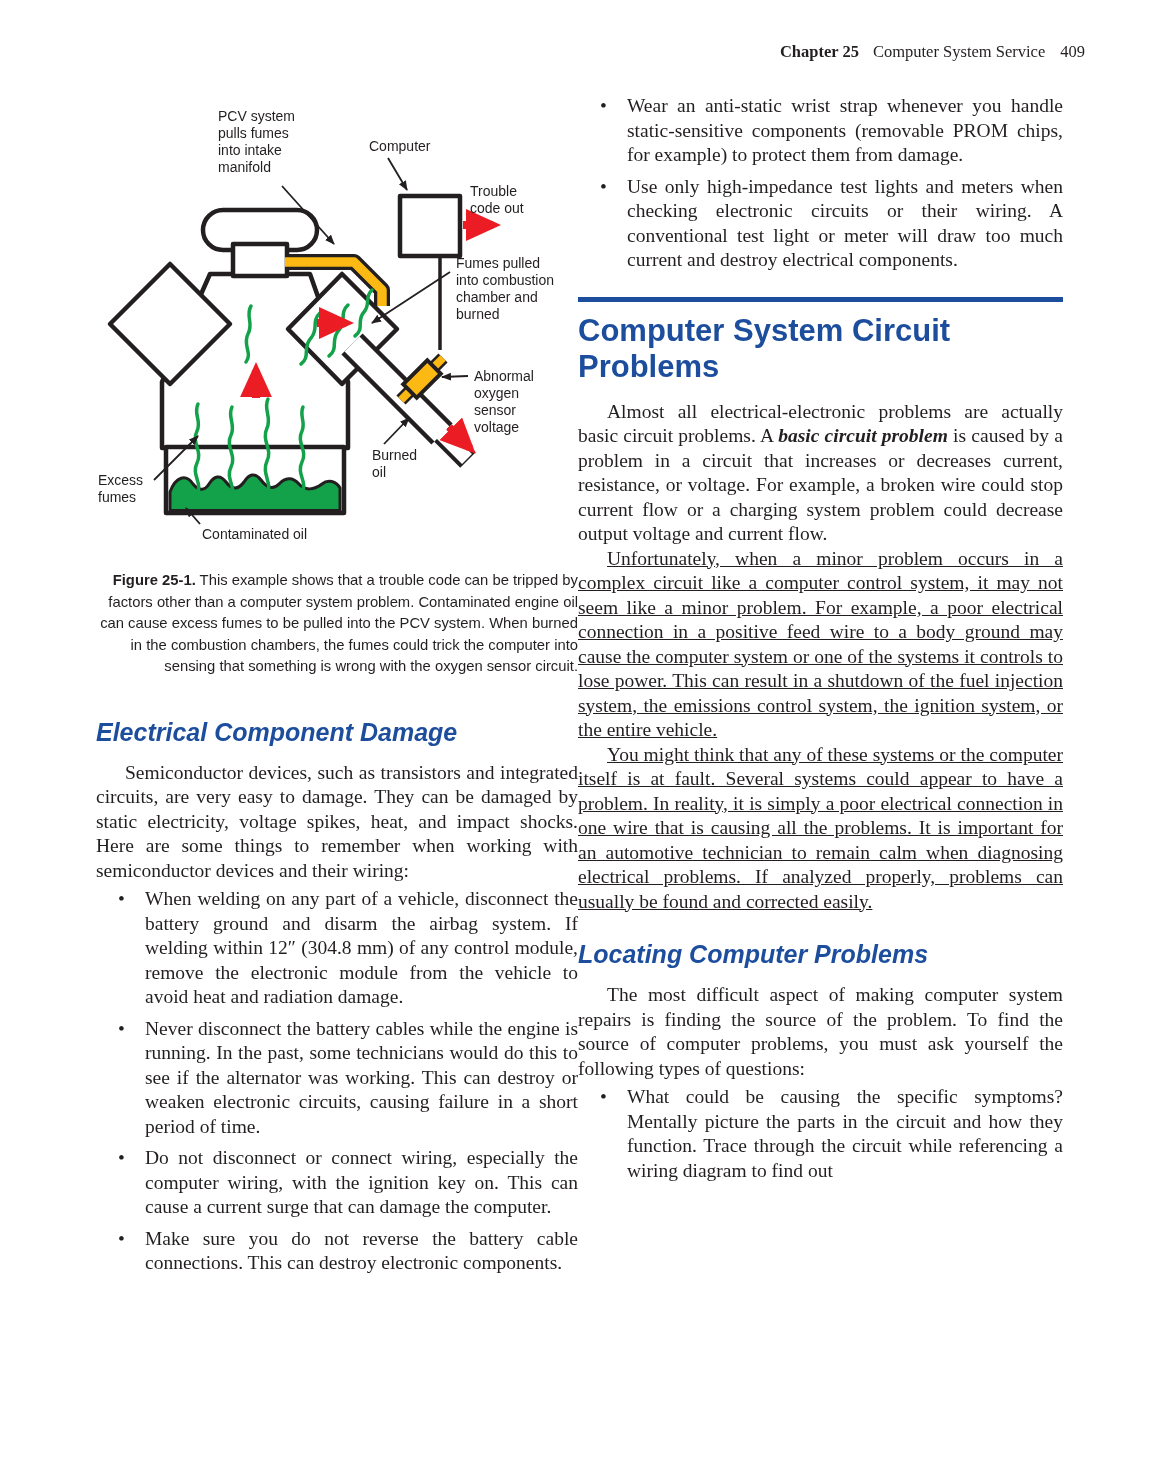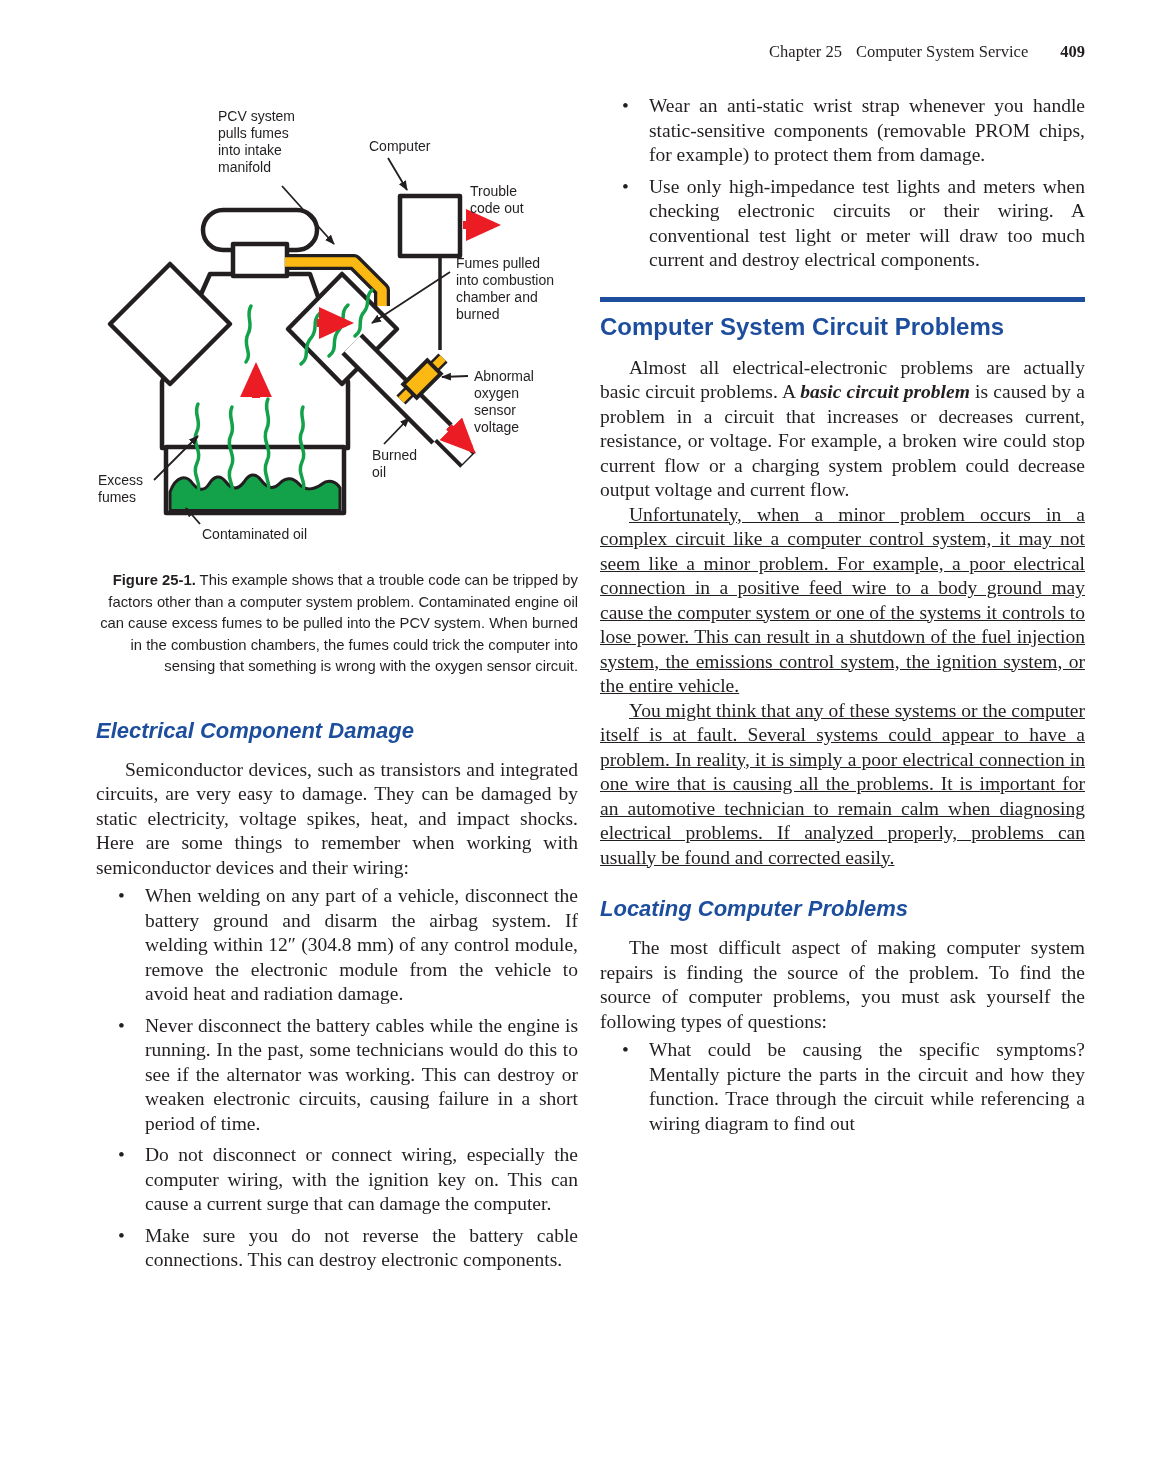--- a/index.html
+++ b/index.html
@@ -20,28 +20,27 @@
     font-family:"Liberation Serif","DejaVu Serif",serif;
   }
   
   .runhead{
     margin-top:42px;
     padding-right:71px;
     text-align:right;
     font-size:16.5px;
     color:var(--ink);
   }
-  .runhead .chap{margin-right:14px;}
-  .runhead .folio{font-weight:bold;margin-left:32px;}
+  .runhead .chap{margin-right:14px;font-weight:bold;}
+  .runhead .folio{font-weight:normal;margin-left:15px;}
 
   .columns{
     display:flex;
     padding-left:96px;
     padding-right:71px;
-    gap:22px;
     margin-top:32px;
   }
   .col-left{width:482px;flex:0 0 482px;}
   .col-right{width:485px;flex:0 0 485px;}
 
   
   p.body{
     margin:0;
     font-size:19.5px;
     line-height:24.5px;
@@ -66,33 +65,33 @@
     position:absolute;
     left:22px;top:0;
     font-size:19.5px;
   }
 
   h2.subhead{
     margin:40px 0 14px 0;
     font-family:"Liberation Sans","DejaVu Sans",sans-serif;
     font-style:italic;
     font-weight:bold;
-    font-size:22px;
+    font-size:25px;
     color:var(--heading-blue);
   }
   .majorhead{margin-top:24px;}
   .majorhead .rule{
     height:5px;
     background:var(--rule-blue);
   }
   h1.mainhead{
     margin:11px 0 15px 0;
     font-family:"Liberation Sans","DejaVu Sans",sans-serif;
     font-weight:bold;
-    font-size:24px;
+    font-size:31px;
     color:var(--heading-blue);
   }
   .para-gap{margin-top:0;text-decoration:underline;}
 
   
   .figure-wrap{width:482px;}
   .fig-caption{
     margin-top:10px;
     font-family:"Liberation Sans","DejaVu Sans",sans-serif;
     font-size:14.8px;

